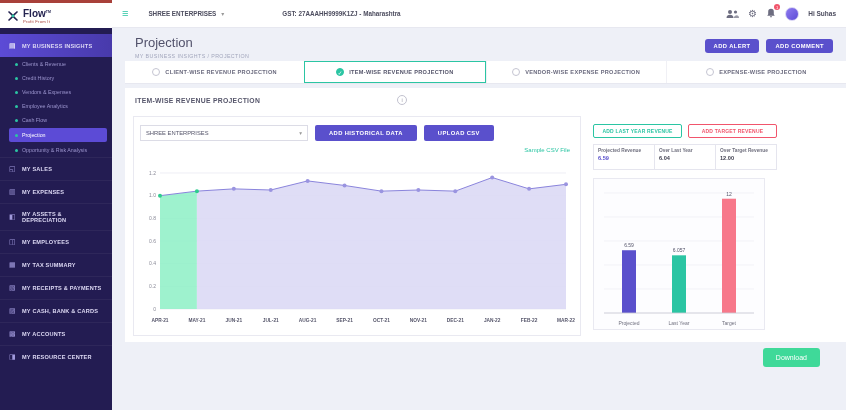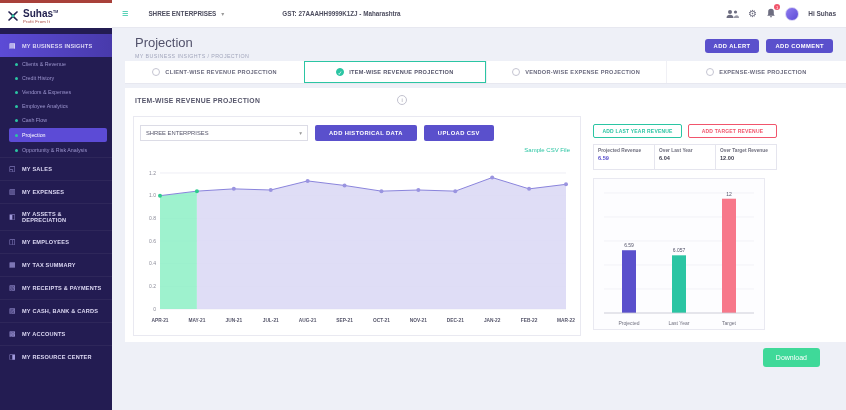--- a/index.html
+++ b/index.html
@@ -85,21 +85,21 @@
 </head>
 <body>
 
 <div class="sidebar">
   <div class="logo-box">
     <svg width="12" height="12" viewBox="0 0 12 12">
       <path d="M2 1 L6 4.6 L10 1 L11 2 L7 6 L11 10 L10 11 L6 7.4 L2 11 L1 10 L5 6 L1 2 Z" fill="#242350"></path>
       <circle cx="6" cy="6" r="1.4" fill="#2bc5a3"></circle>
     </svg>
     <div class="logo-text">
-      <div class="logo-title"><span>Suhas</span><sup>TM</sup></div>
+      <div class="logo-title"><span>Flow</span><sup>TM</sup></div>
       <div class="logo-tagline">Profit From It</div>
     </div>
   </div>
   <div class="sb-menu">
       <div class="sb-item sb-active-section">
         <span class="sb-ico">▤</span>
         <span class="sb-label">MY BUSINESS INSIGHTS</span>
       </div>
       <div class="sb-sub">
         <span class="sb-dot"></span>

